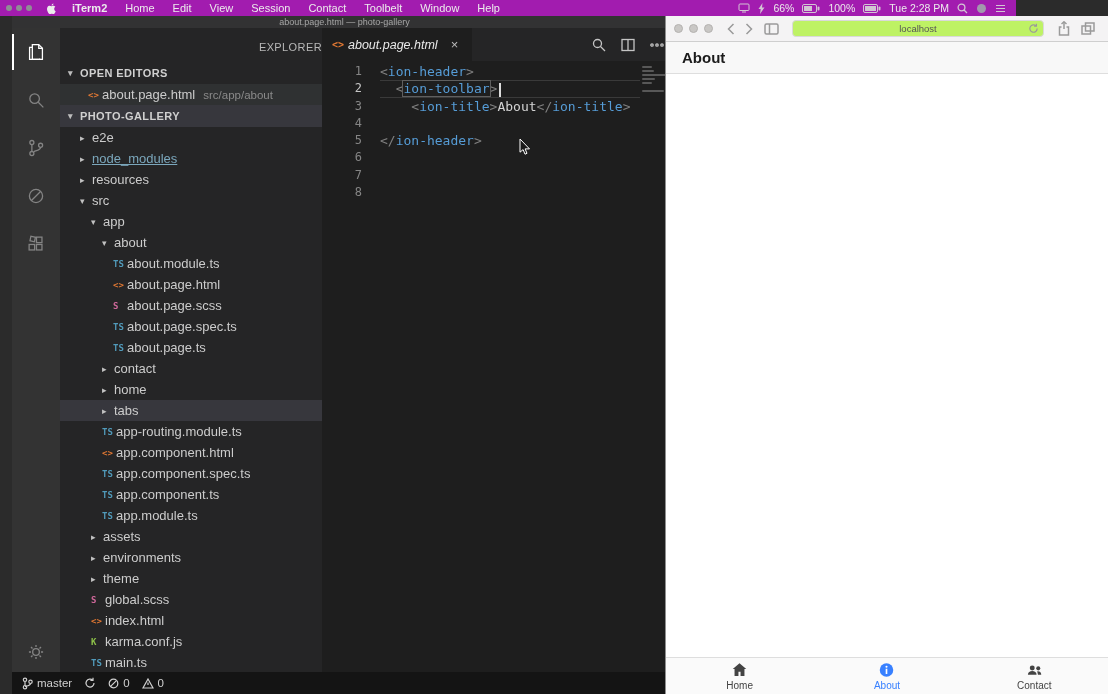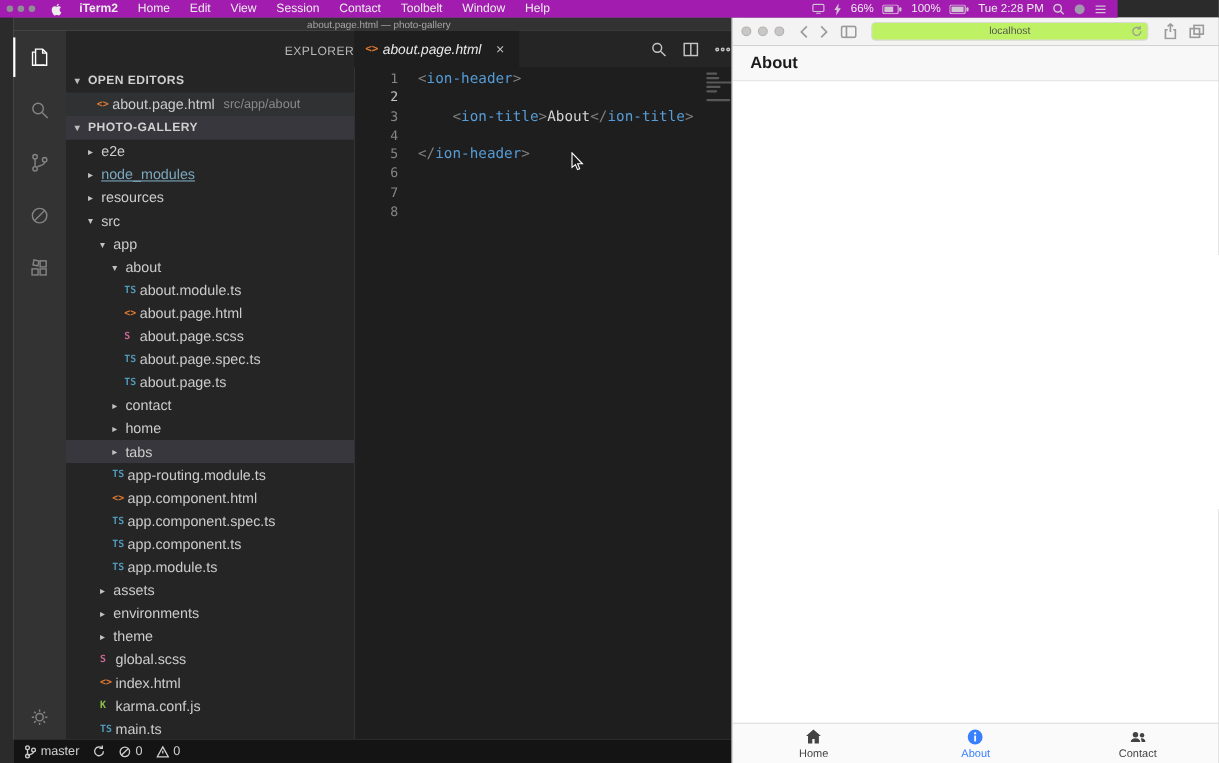--- a/index.html
+++ b/index.html
@@ -391,20 +391,21 @@
         </div>
       </div>
       <div class="codearea">
         <div id="code-lines">
             <div class="line">
               <span class="ln">1</span>
               <span class="line-content"><span class="tok-punct">&lt;</span><span class="tok-tag">ion-header</span><span class="tok-punct">&gt;</span></span>
             </div>
             <div class="line current">
               <span class="ln">2</span>
+              <span class="line-content"><span class="tok-w">  </span><span class="tok-punct">&lt;</span><span class="tok-tag tok-box">ion-toolbar</span><span class="tok-punct">&gt;</span><span class="caret"></span></span>
             </div>
             <div class="line">
               <span class="ln">3</span>
               <span class="line-content"><span class="tok-w">    </span><span class="tok-punct">&lt;</span><span class="tok-tag">ion-title</span><span class="tok-punct">&gt;</span><span class="tok-text">About</span><span class="tok-punct">&lt;/</span><span class="tok-tag">ion-title</span><span class="tok-punct">&gt;</span></span>
             </div>
             <div class="line">
               <span class="ln">4</span>
             </div>
             <div class="line">
               <span class="ln">5</span>

